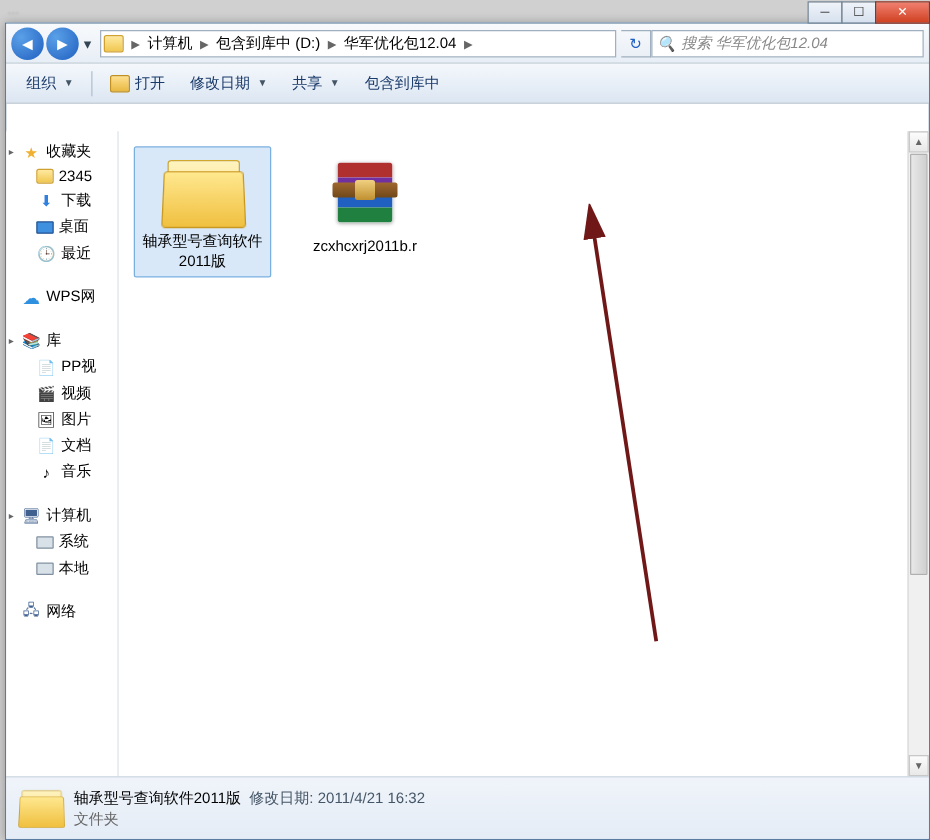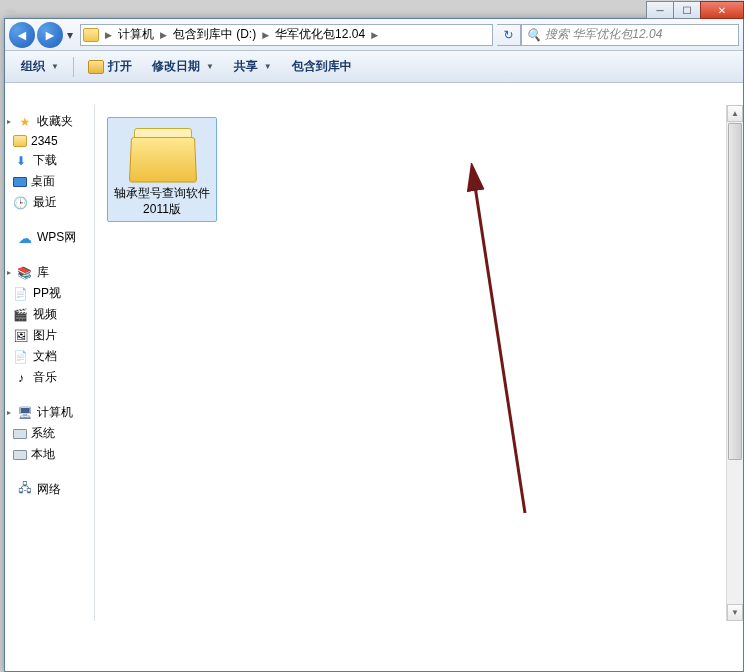--- a/index.html
+++ b/index.html
@@ -15,29 +15,29 @@
 .navdrop { width: 12px; height: 26px; display:flex; align-items:center; justify-content:center; color:#345; }
 .addressbar { flex: 1; height: 22px; background: #fff; border: 1px solid #a0b0c0; margin: 0 4px; display: flex; align-items: center; padding: 0 2px; }
 .crumb { padding: 0 4px; height: 20px; display: flex; align-items: center; color: #000; cursor: default; }
 .crumb-sep { color: #666; font-size: 9px; padding: 0 2px; }
 .folder-ico { width: 16px; height: 14px; background: linear-gradient(#ffe9a0,#f0c850); border: 1px solid #d0a030; border-radius: 2px; margin-right: 4px; }
 .refreshbox { width: 24px; height: 22px; border:1px solid #a0b0c0; border-left:none; display:flex; align-items:center; justify-content:center; color:#2060c0; }
 .searchbar { width: 218px; height: 22px; background: #fff; border: 1px solid #a0b0c0; margin-right: 4px; display: flex; align-items: center; padding: 0 4px; color: #888; font-style: italic; }
 .search-ico { color:#4070c0; margin-right:4px; }
 .menurow { height: 22px; background: linear-gradient(#fafcff,#eef2f8); border-bottom: 1px solid #d0d8e0; display: flex; align-items: center; padding-left: 6px; gap: 2px; }
 .menuitem { padding: 2px 8px; color: #000; }
-.toolrow { height: 32px; background: linear-gradient(#f4f8fc,#dce6f2); border-bottom: 1px solid #b8c4d0; display: flex; align-items: center; padding-left: 8px; gap: 4px; font-weight: bold; }
+.toolrow { height: 32px; background: linear-gradient(#f4f8fc,#dce6f2); border-bottom: 1px solid #b8c4d0; display: flex; align-items: center; padding-left: 8px; gap: 4px; }
 .toolbtn { padding: 4px 8px; color: #1a3a6a; display: flex; align-items: center; gap: 4px; border-radius: 3px; }
 .toolbtn .drop { font-size: 8px; color: #456; margin-left: 2px; }
 .tooldiv { width: 1px; height: 20px; background: #b0c0d0; margin: 0 2px; }
 .body { position: absolute; top: 86px; bottom: 50px; left: 0; right: 0; display: flex; }
 .sidebar { width: 90px; background: #fff; border-right: 1px solid #d8e0e8; overflow: hidden; padding-top: 6px; }
 .sbgroup { margin-bottom: 14px; }
 .sbhead { display: flex; align-items: center; padding: 2px 4px 2px 12px; color: #000; gap: 4px; white-space: nowrap; }
-.sbitem { display: flex; align-items: center; padding: 2px 4px 2px 8px; color: #000; gap: 4px; white-space: nowrap; }
+.sbitem { display: flex; align-items: center; padding: 2px 4px 2px 24px; color: #000; gap: 4px; white-space: nowrap; }
 .sb-tri { position: absolute; left: 2px; font-size: 8px; color: #666; }
 .sb-rel { position: relative; }
 .ico { width: 16px; height: 16px; display: inline-flex; align-items: center; justify-content: center; font-size: 12px; }
 .ico-fav { color: #f0b030; }
 .ico-fld { width:14px; height:12px; background: linear-gradient(#ffe9a0,#f0c850); border:1px solid #d0a030; border-radius:2px; }
 .ico-dl { color: #3080e0; }
 .ico-desk { width:14px;height:10px;background:#4090e0;border:1px solid #205090;border-radius:1px; }
 .ico-rec { color: #666; }
 .ico-cloud { color: #3090e0; font-size: 14px; }
 .ico-lib { color: #5080b0; }
@@ -211,34 +211,56 @@
             <span>网络</span>
           </div>
       </div>
     </div>
 
     <div class="content">
       <div class="item sel">
         <div class="bigfolder"></div>
         <div class="lbl">轴承型号查询软件2011版</div>
       </div>
+      <div class="item">
+        <div class="rar-icon">
+          <div class="rar-books">
+              <div></div>
+              <div></div>
+              <div></div>
+              <div></div>
+            </div>
+          <div class="rar-belt"></div>
+          <div class="rar-buckle"></div>
+        </div>
+        <div class="lbl">zcxhcxrj2011b.r</div>
+      </div>
 
       <svg class="arrow" width="80" height="360">
         <defs>
             <marker id="ah" markerWidth="12" markerHeight="12" refX="6" refY="3" orient="auto">
               <path d="M0,0 L0,6 L10,3 z" fill="#701818"></path>
             </marker>
           </defs>
         <line x1="60" y1="350" x2="8" y2="10" stroke="#701818" stroke-width="3" marker-end="url(#ah)"></line>
       </svg>
 
       <div class="scrollbar">
         <div class="sbtn">▲</div>
         <div class="strack">
             <div class="sthumb"></div>
           </div>
         <div class="sbtn">▼</div>
       </div>
     </div>
   </div>
 
+  <div class="statusbar">
+    <div class="status-ico">
+        <div class="bigfolder"></div>
+      </div>
+    <div class="status-txt">
+      <div class="l1"><span>轴承型号查询软件2011版</span>&nbsp;&nbsp;<span class="status-meta">修改日期:</span> <span class="status-meta">2011/4/21 16:32</span></div>
+      <div class="l2">文件夹</div>
+    </div>
+  </div>
 
 </div>
 
 </body></html>

